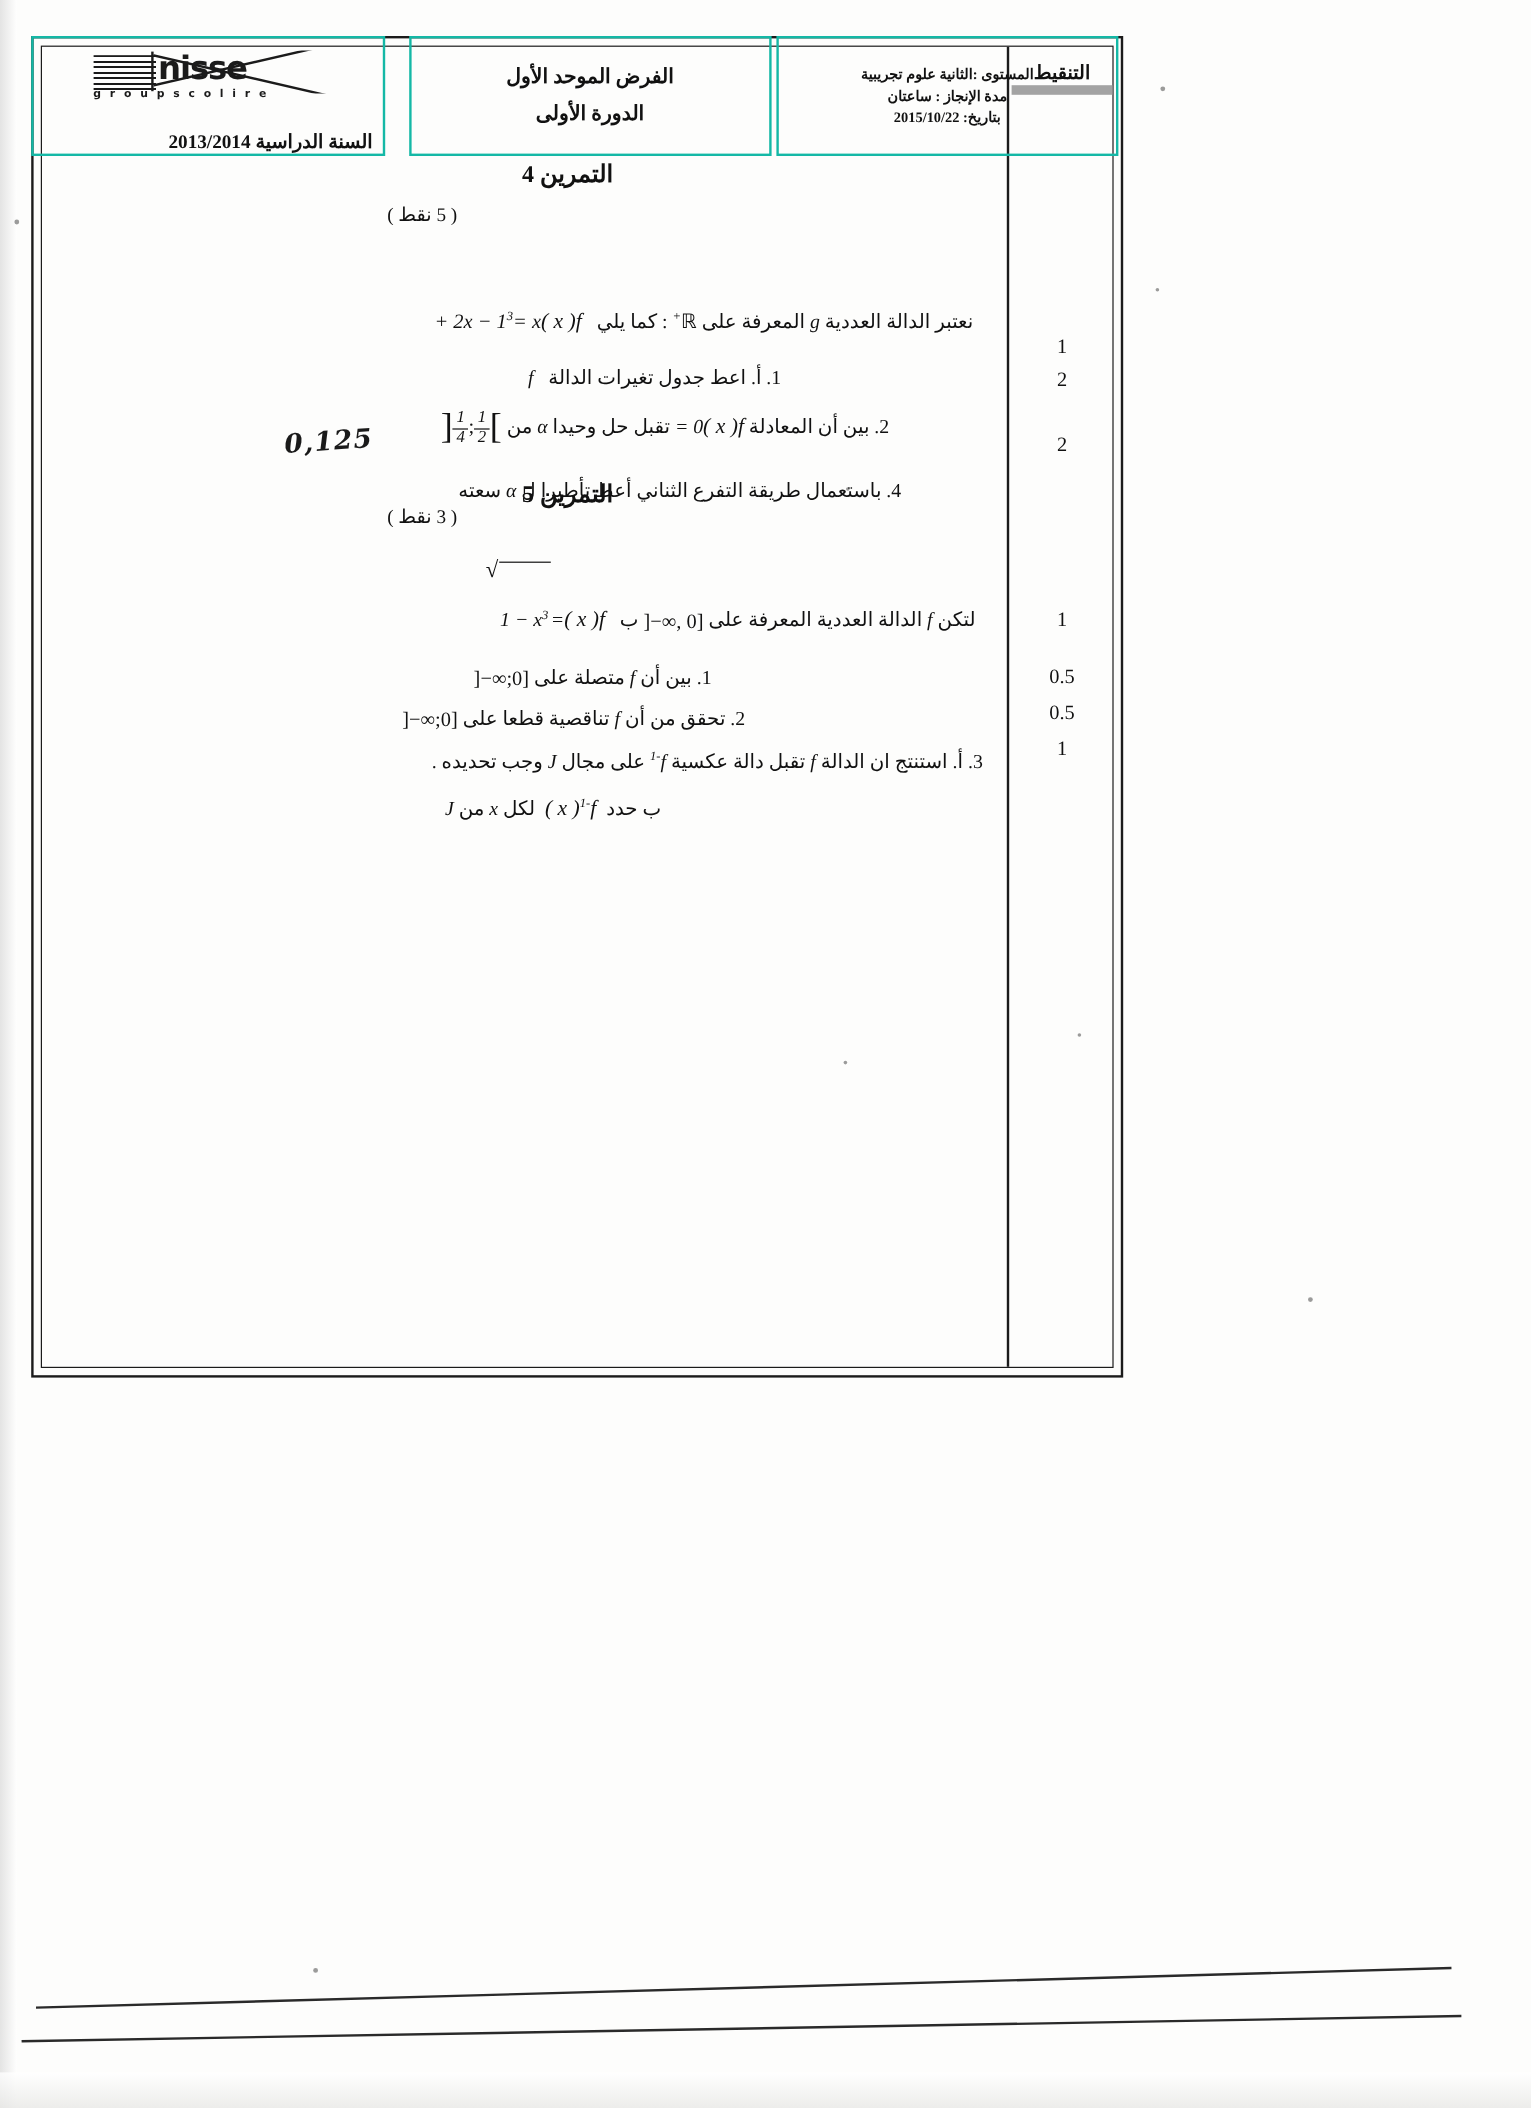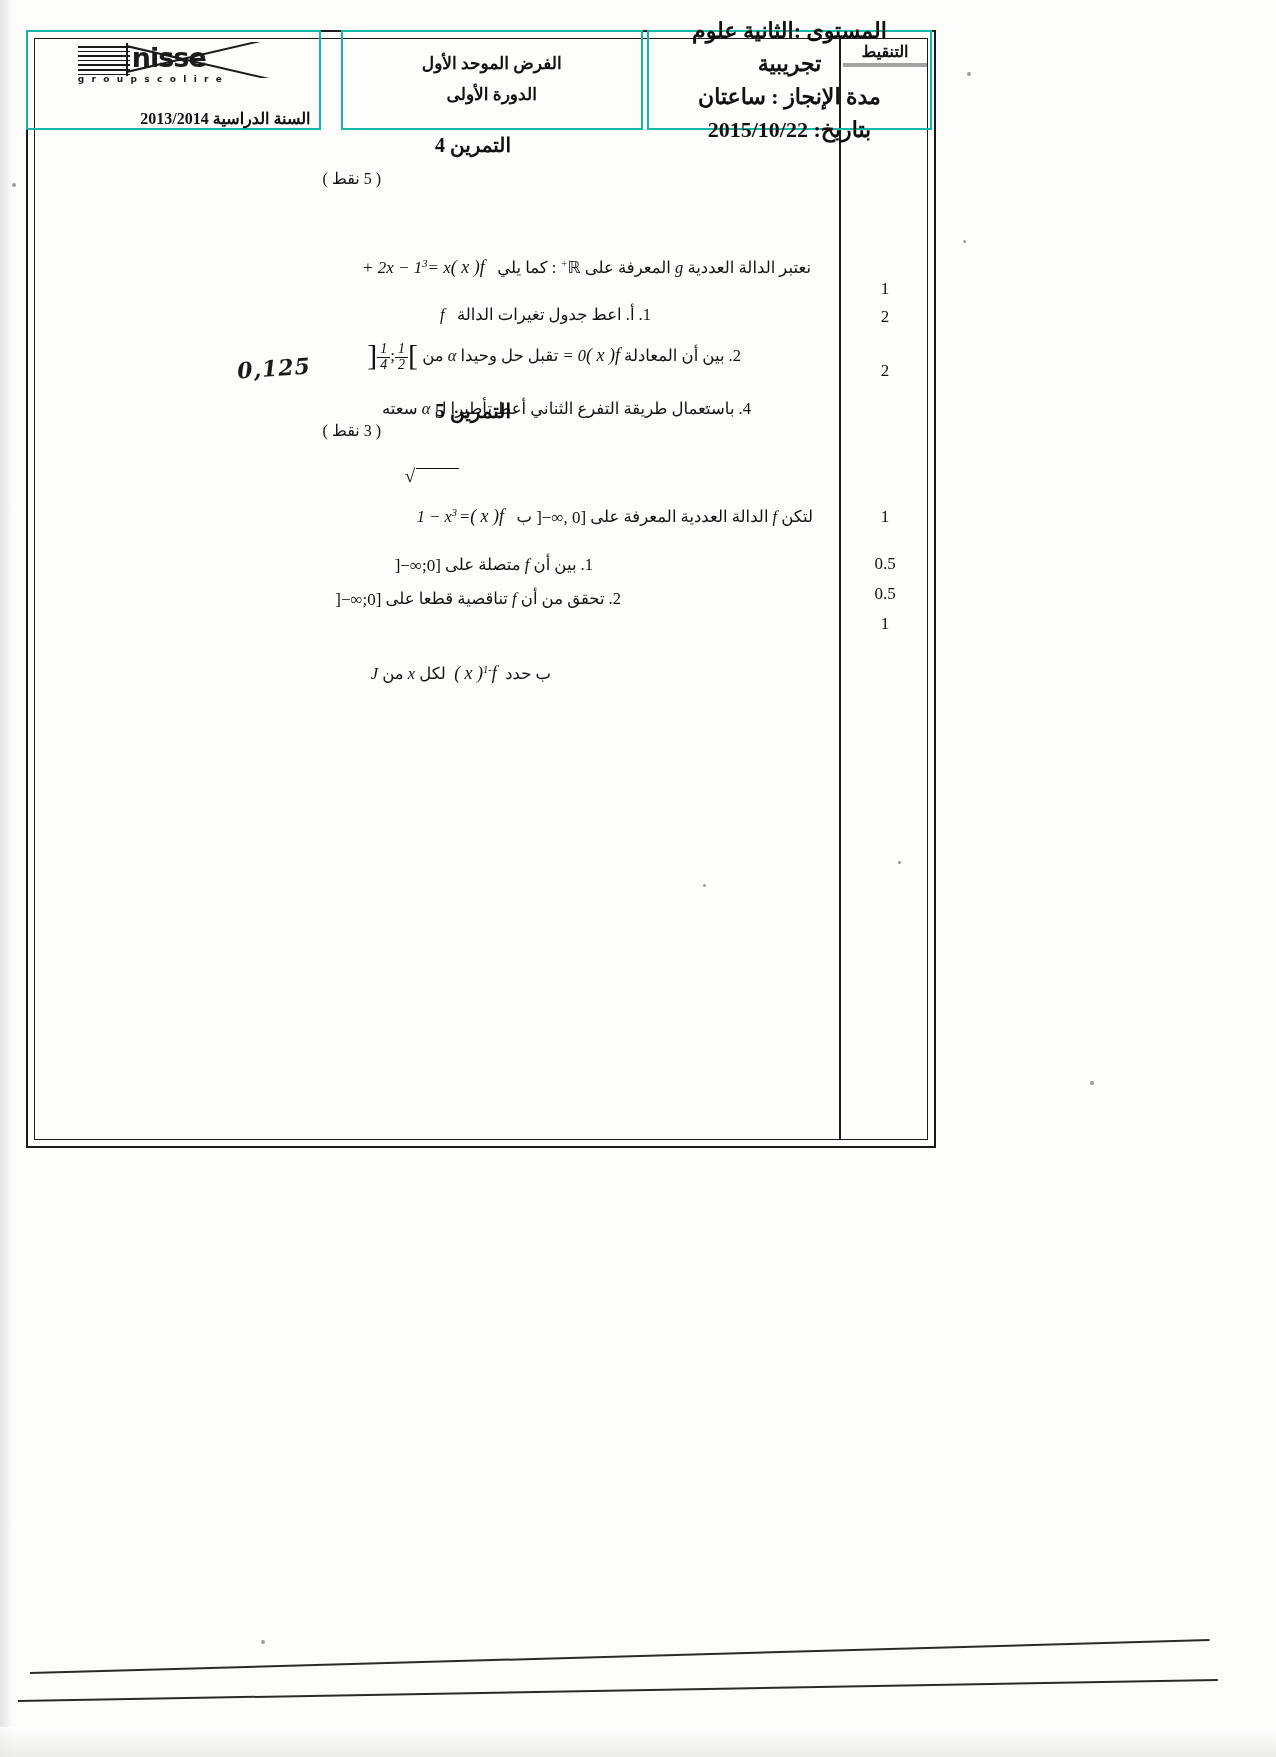--- a/index.html
+++ b/index.html
@@ -75,21 +75,21 @@
     display: flex;
     flex-direction: column;
     align-items: center;
     justify-content: center;
     text-align: center;
     font-weight: bold;
   }
   .hdr-left {
     width: 288px;
     margin-left: 4px;
-    font-size: 22px;
+    font-size: 12px;
     line-height: 1.5;
     padding: 4px 18px;
   }
   .hdr-mid {
     width: 306px;
     margin-left: 20px;
     font-size: 17px;
     line-height: 1.8;
   }
   .hdr-right {
@@ -177,29 +177,29 @@
   }
   .marks-col {
     position: absolute;
     right: 0;
     top: 0;
     width: 84px;
     height: 1100px;
   }
   .marks-header {
     position: absolute;
-    top: 0; right: 0;
+    top: 12px; right: 0;
     width: 84px;
     height: 28px;
     display: flex;
     align-items: center;
     justify-content: center;
     font-weight: bold;
     font-size: 16px;
-    border-bottom: 4px solid #a3a3a3;
+    border-bottom: 8px solid #a3a3a3;
     box-sizing: border-box;
   }
   .mark {
     position: absolute;
     width: 84px;
     text-align: center;
     font-family: "Liberation Serif", serif;
     font-size: 17px;
   }
 
@@ -399,20 +399,29 @@
           <span class="interval">]−∞;0]</span>
         </div>
 
         <div class="line" style="top:512px; right:220px;">
           <span>2. تحقق من أن</span>
           <span class="math">f</span>
           <span>تناقصية قطعا على</span>
           <span class="interval">]−∞;0]</span>
         </div>
 
+        <div class="line" style="top:548px; right:22px;">
+          <span>3. أ. استنتج ان الدالة</span>
+          <span class="math">f</span>
+          <span>تقبل دالة عكسية</span>
+          <span class="math">f</span><span class="up">-1</span>
+          <span>على مجال</span>
+          <span class="math">J</span>
+          <span>وجب تحديده .</span>
+        </div>
 
         <div class="line" style="top:586px; right:290px;">
           <span>ب حدد</span>
           &nbsp;<span class="math" style="font-size:18px;">f</span><span class="up">-1</span><span class="math" style="font-size:18px;">( x )</span>
           &nbsp;<span>لكل</span>
           <span class="math">x</span>
           <span>من</span>
           <span class="math">J</span>
         </div>
 

